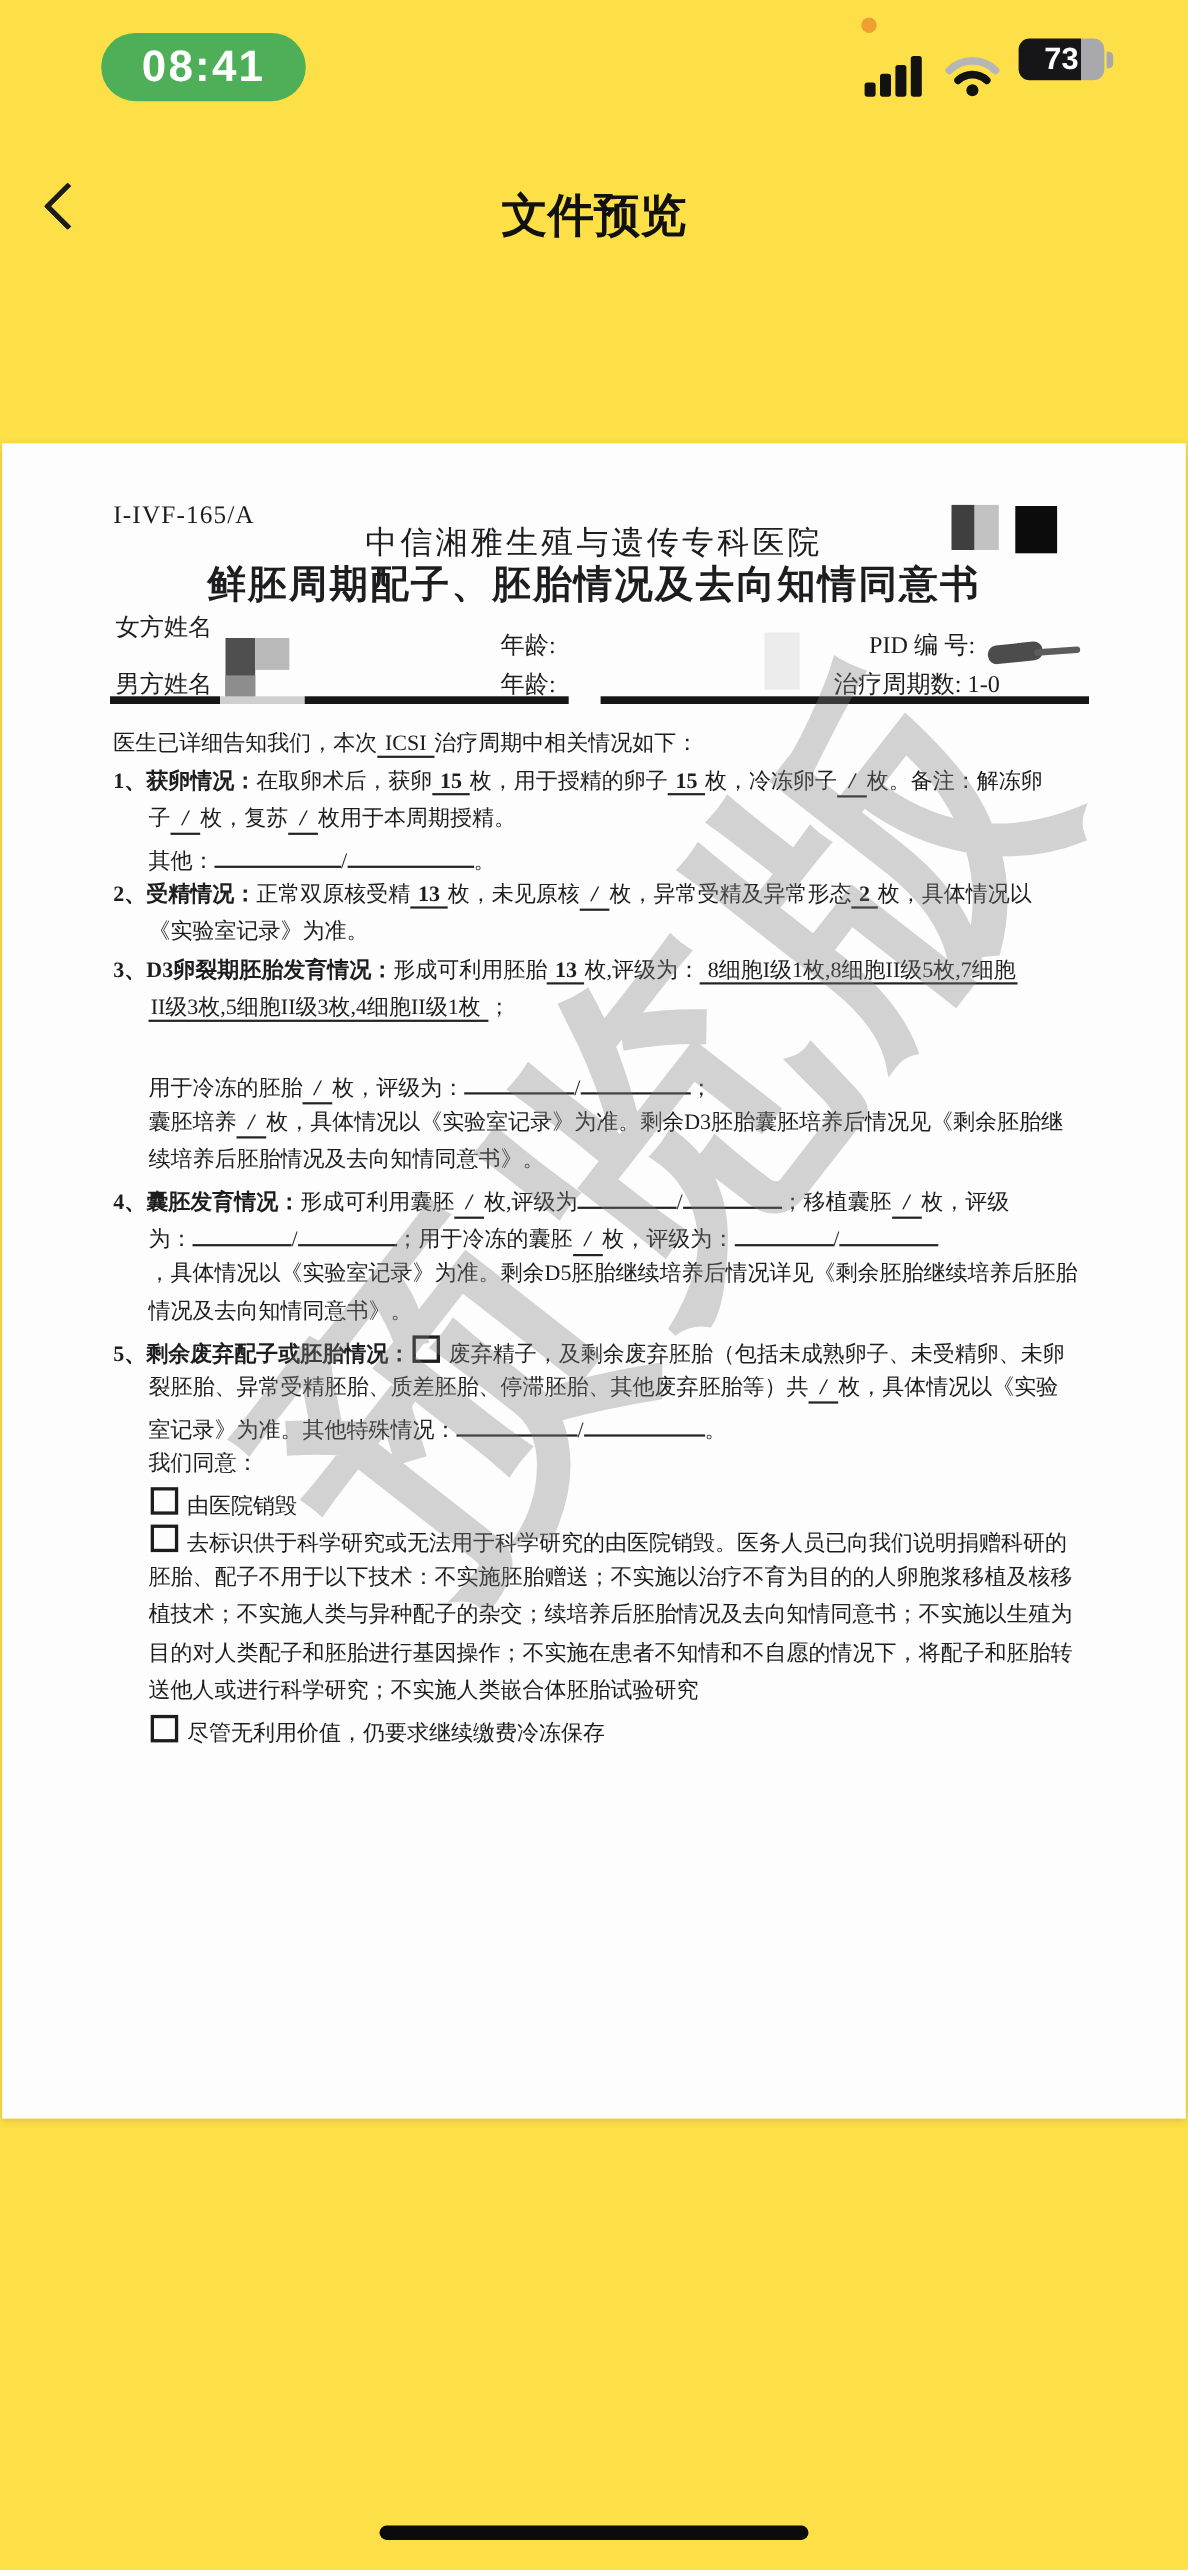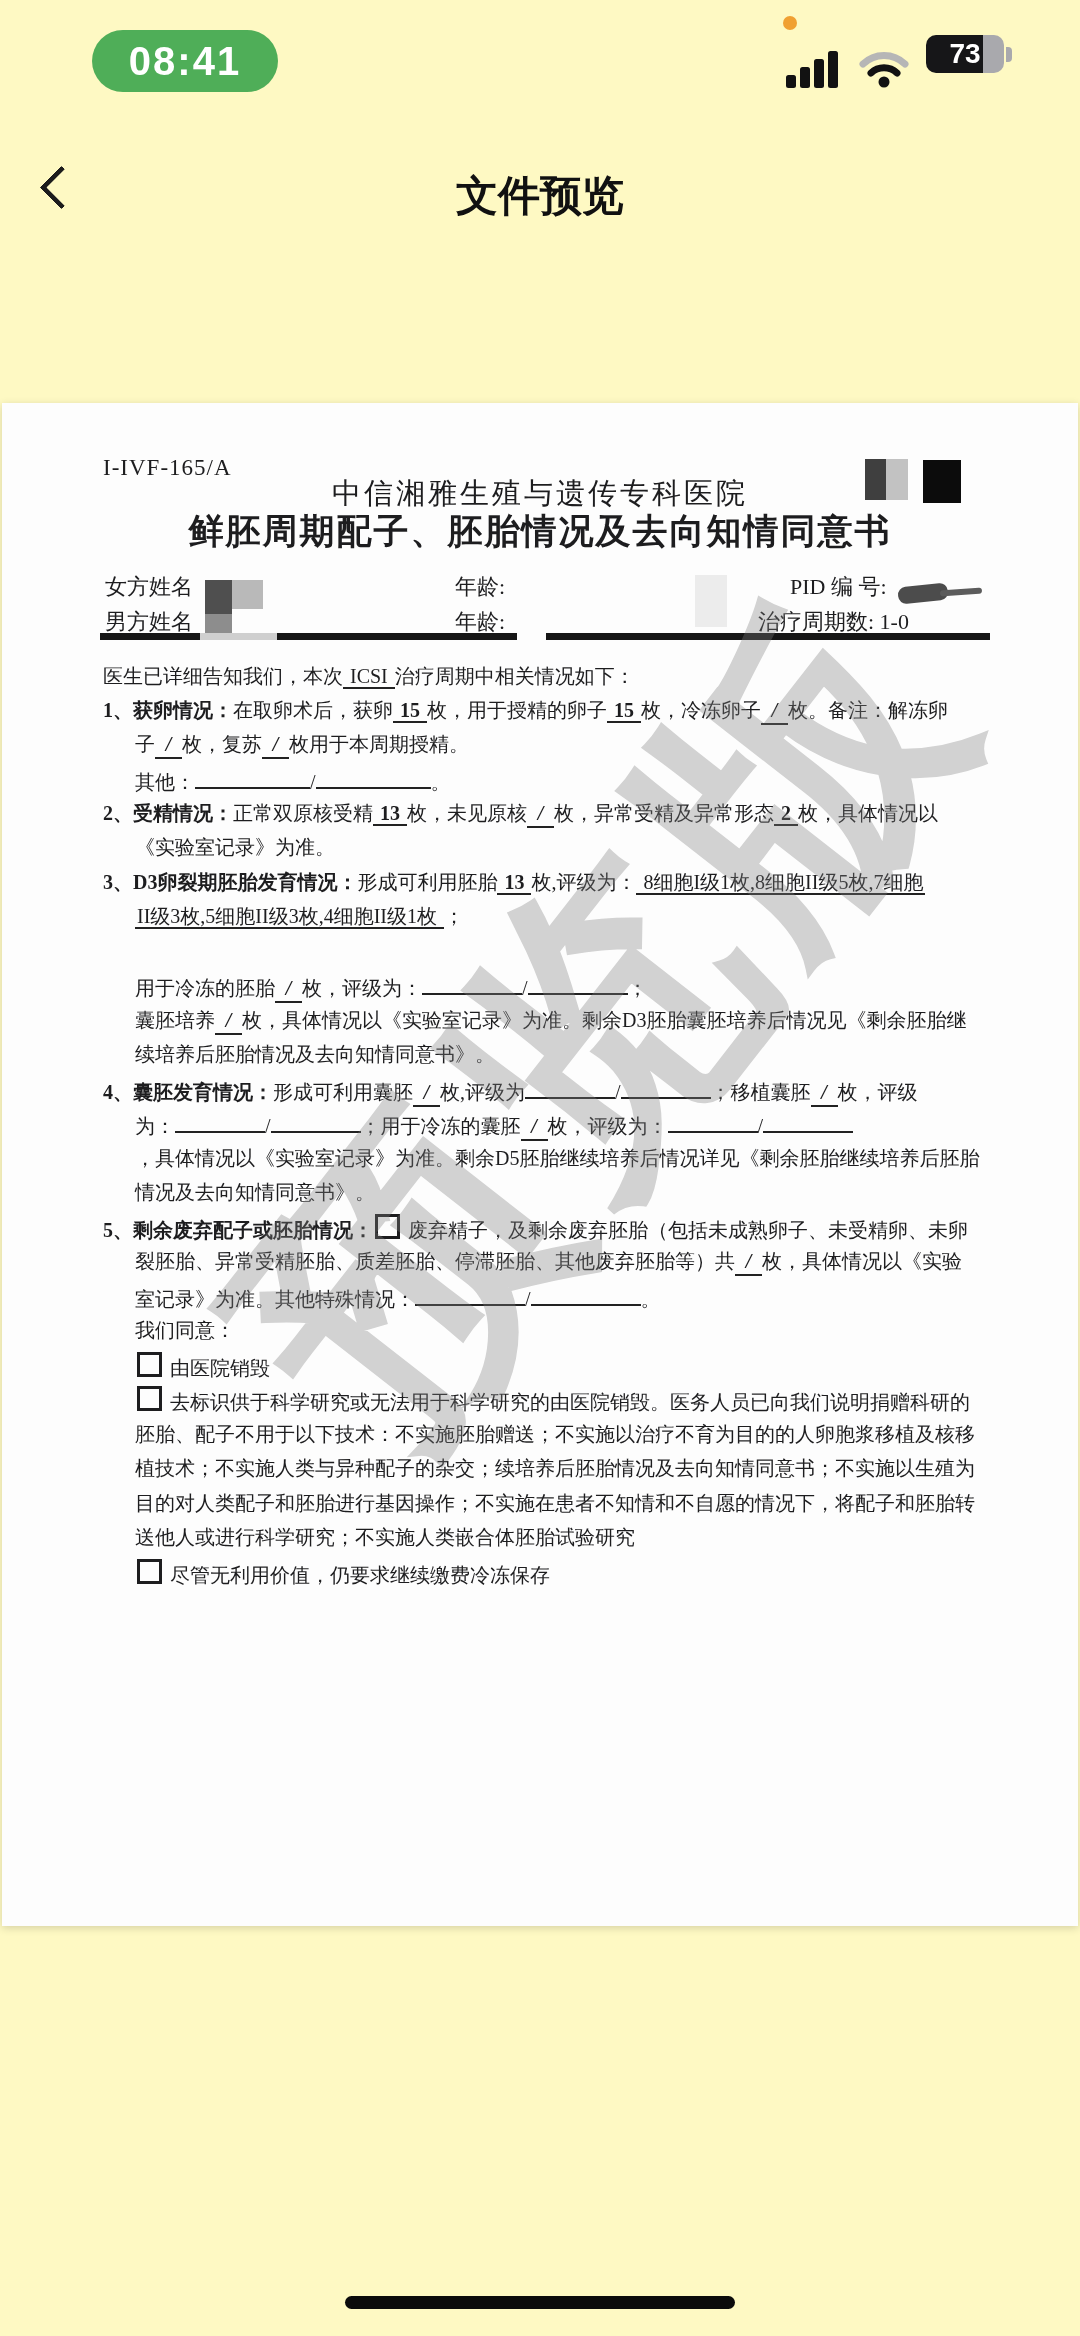--- a/index.html
+++ b/index.html
@@ -1,16 +1,16 @@
 <!DOCTYPE html>
 <html><head>
 <meta charset="utf-8">
 <style>
   html,body{margin:0;padding:0;background:#e7e7e9;}
-  .stage{position:relative;width:1080px;height:2336px;background:#fef9c3;overflow:hidden;
+  .stage{position:relative;width:1080px;height:2336px;background:#fde047;overflow:hidden;
          font-family:"Liberation Sans",sans-serif;}
   
   .time-pill{position:absolute;left:92px;top:30px;width:186px;height:62px;border-radius:32px;
              background:#4fae58;display:flex;align-items:center;justify-content:center;}
   .time-pill span{color:#fff;font-size:40px;font-weight:700;letter-spacing:2px;}
   .rec-dot{position:absolute;left:783px;top:16px;width:14px;height:14px;border-radius:50%;background:#f0a032;}
   .signal{position:absolute;left:786px;top:50px;width:60px;height:38px;display:flex;align-items:flex-end;gap:4px;}
   .signal i{display:block;width:10px;background:#121212;border-radius:2.5px;}
   .signal i:nth-child(1){height:13px}.signal i:nth-child(2){height:21px}
   .signal i:nth-child(3){height:29px}.signal i:nth-child(4){height:37px}
@@ -95,21 +95,21 @@
   <div class="doc">
     <div class="doc-code">I-IVF-165/A</div>
 
     <div class="redact" style="left:865px;top:459px;width:21px;height:41px;background:#3f3f3f;"></div>
     <div class="redact" style="left:886px;top:459px;width:22px;height:41px;background:#c2c2c2;"></div>
     <div class="redact" style="left:923px;top:460px;width:38px;height:43px;background:#0c0c0c;"></div>
 
     <div class="doc-hospital">中信湘雅生殖与遗传专科医院</div>
     <div class="doc-title">鲜胚周期配子、胚胎情况及去向知情同意书</div>
 
-    <span class="fld" style="left:105px;top:572px;">女方姓名</span>
+    <span class="fld" style="left:105px;top:555px;">女方姓名</span>
     <span class="fld" style="left:455px;top:572px;">年龄:</span>
     <span class="fld" style="left:790px;top:572px;">PID  编  号:</span>
     <span class="fld" style="left:105px;top:607px;">男方姓名</span>
     <span class="fld" style="left:455px;top:607px;">年龄:</span>
     <span class="fld" style="left:758px;top:607px;">治疗周期数: 1-0</span>
 
     <div class="redact" style="left:205px;top:580px;width:27px;height:58px;background:#4f4f4f;"></div>
     <div class="redact" style="left:232px;top:580px;width:31px;height:29px;background:#b9b9b9;"></div>
     <div class="redact" style="left:205px;top:614px;width:27px;height:26px;background:#8d8d8d;"></div>
     <div class="redact" style="left:695px;top:575px;width:32px;height:52px;background:#ececec;"></div>

